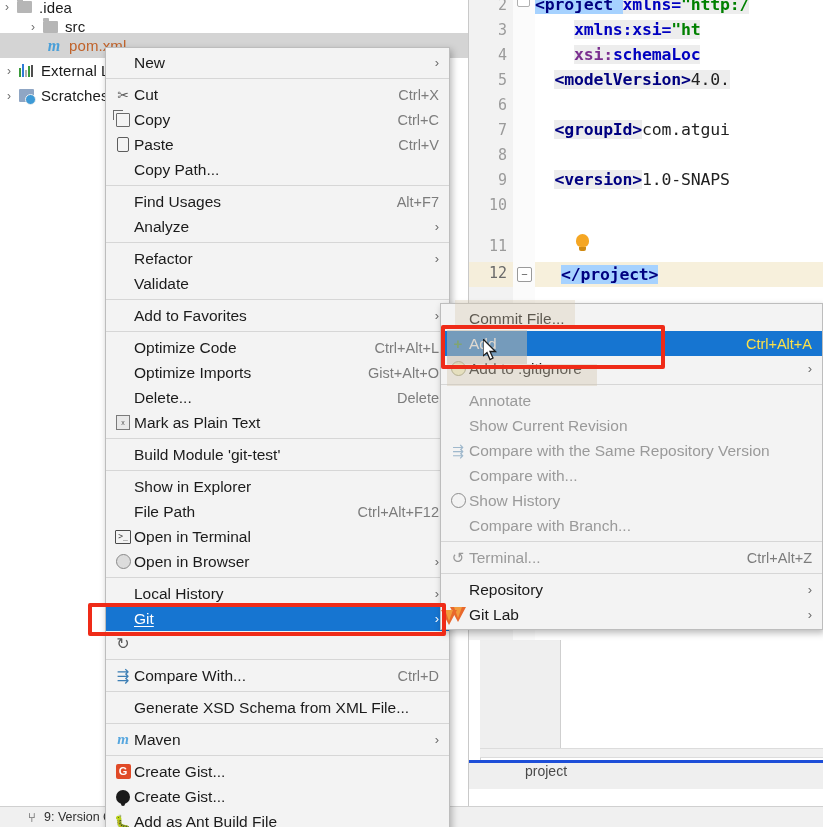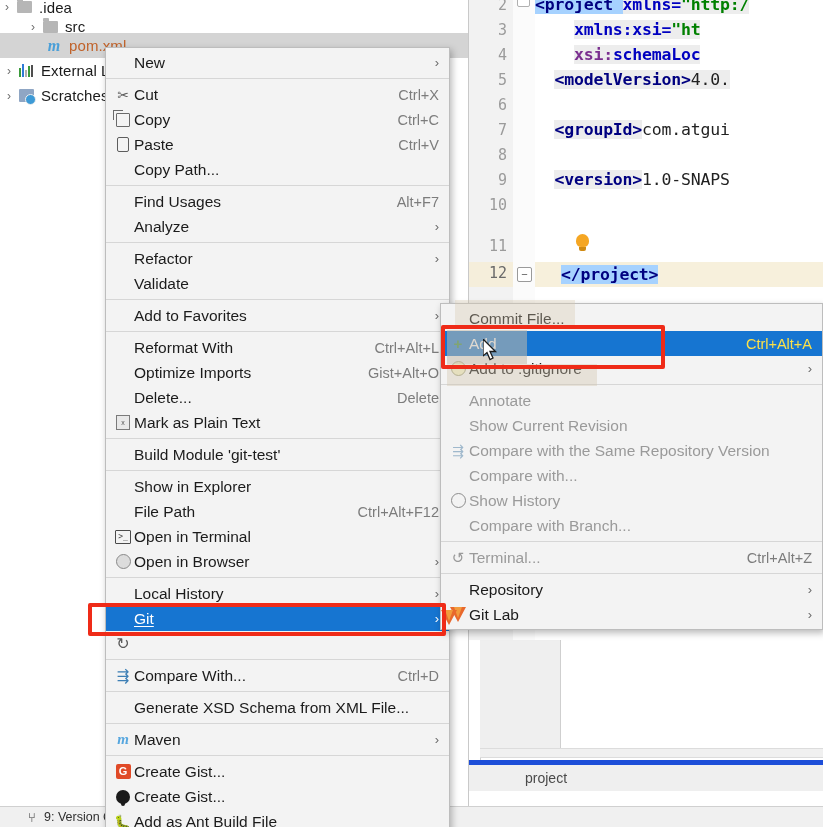--- a/index.html
+++ b/index.html
@@ -143,22 +143,22 @@
   .fold-caret {
     position:absolute; width:11px; height:11px;
     border:1px solid #b0b0b0; border-radius:2px; background:#fff;
   }
 
   
   #breadcrumb-bar {
     position:absolute; left:469px; top:760px;
     width:354px; height:26px;
     background:#efefef;
-    border-top:5px solid #1d4ed8;
-    display:flex; align-items:center;
+    border-top:3px solid #1d4ed8;
+    display:flex; 
     font-size:14px; color:#4a4a4a;
   }
   #breadcrumb-bar span { padding-left:56px; }
   #editor-hscroll {
     position:absolute; left:480px; top:748px; width:343px; height:8px;
     background:#f0f0f0; border-top:1px solid #dcdcdc; border-bottom:1px solid #dcdcdc;
   }
   #side-strip-a {
     position:absolute; left:469px; top:640px; width:11px; height:120px;
     background:#ffffff; border-right:1px solid #d0d0d0;
@@ -490,21 +490,21 @@
 
     <div class="mi">
       <span class="mi-icon"></span>
       <span class="mi-label">Add to Favorites</span>
       <span class="mi-arrow">›</span>
     </div>
     <div class="sep"></div>
 
     <div class="mi">
       <span class="mi-icon"></span>
-      <span class="mi-label">Reformat With</span>
+      <span class="mi-label">Optimize Code</span>
       <span class="mi-accel">Ctrl+Alt+L</span>
     </div>
     <div class="mi">
       <span class="mi-icon"></span>
       <span class="mi-label">Optimize Imports</span>
       <span class="mi-accel">Gist+Alt+O</span>
     </div>
     <div class="mi">
       <span class="mi-icon"></span>
       <span class="mi-label">Delete...</span>

